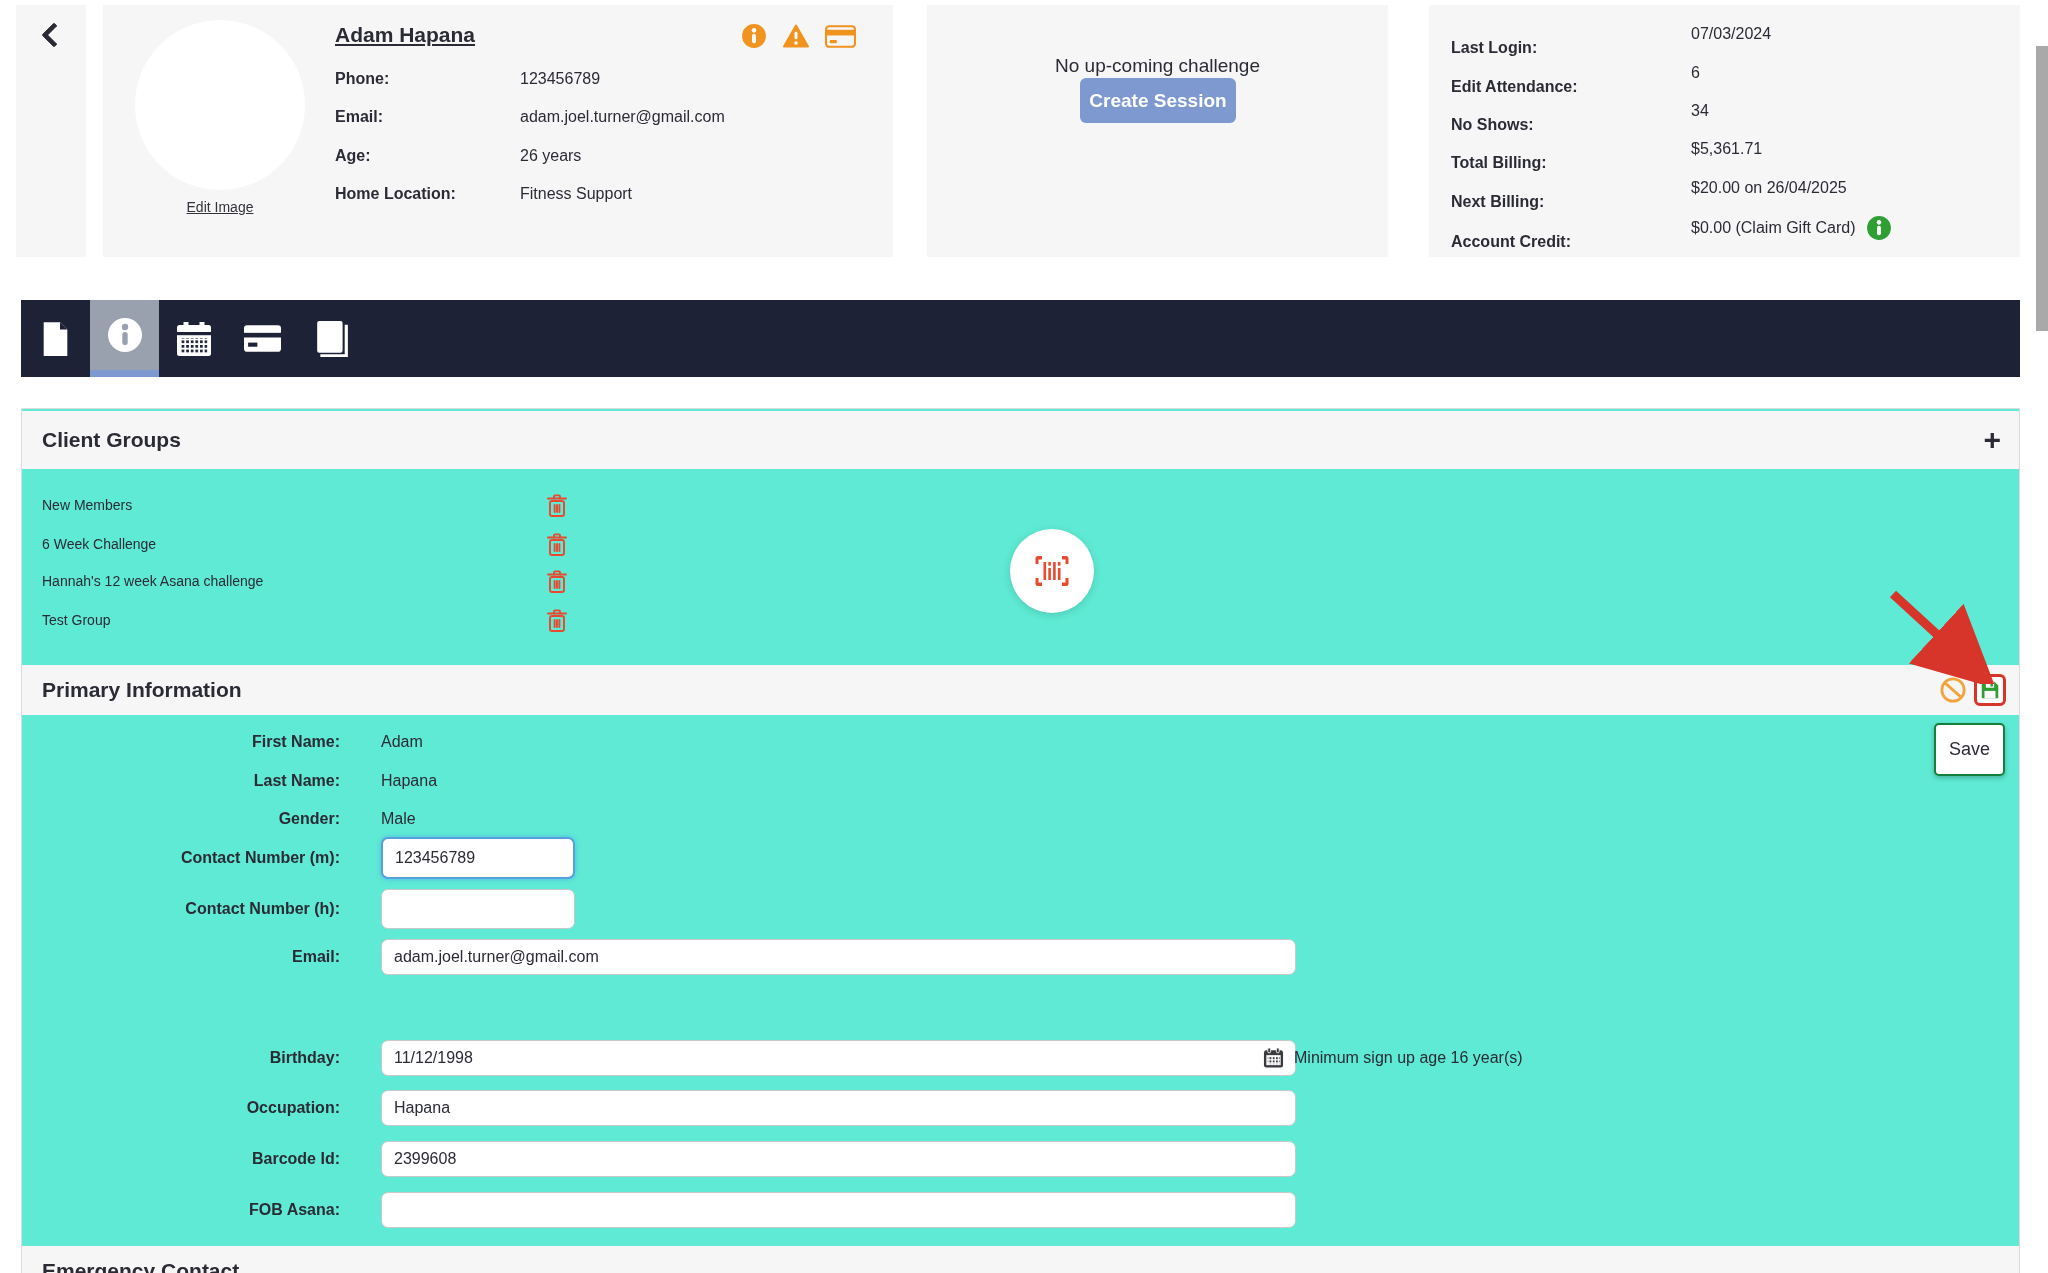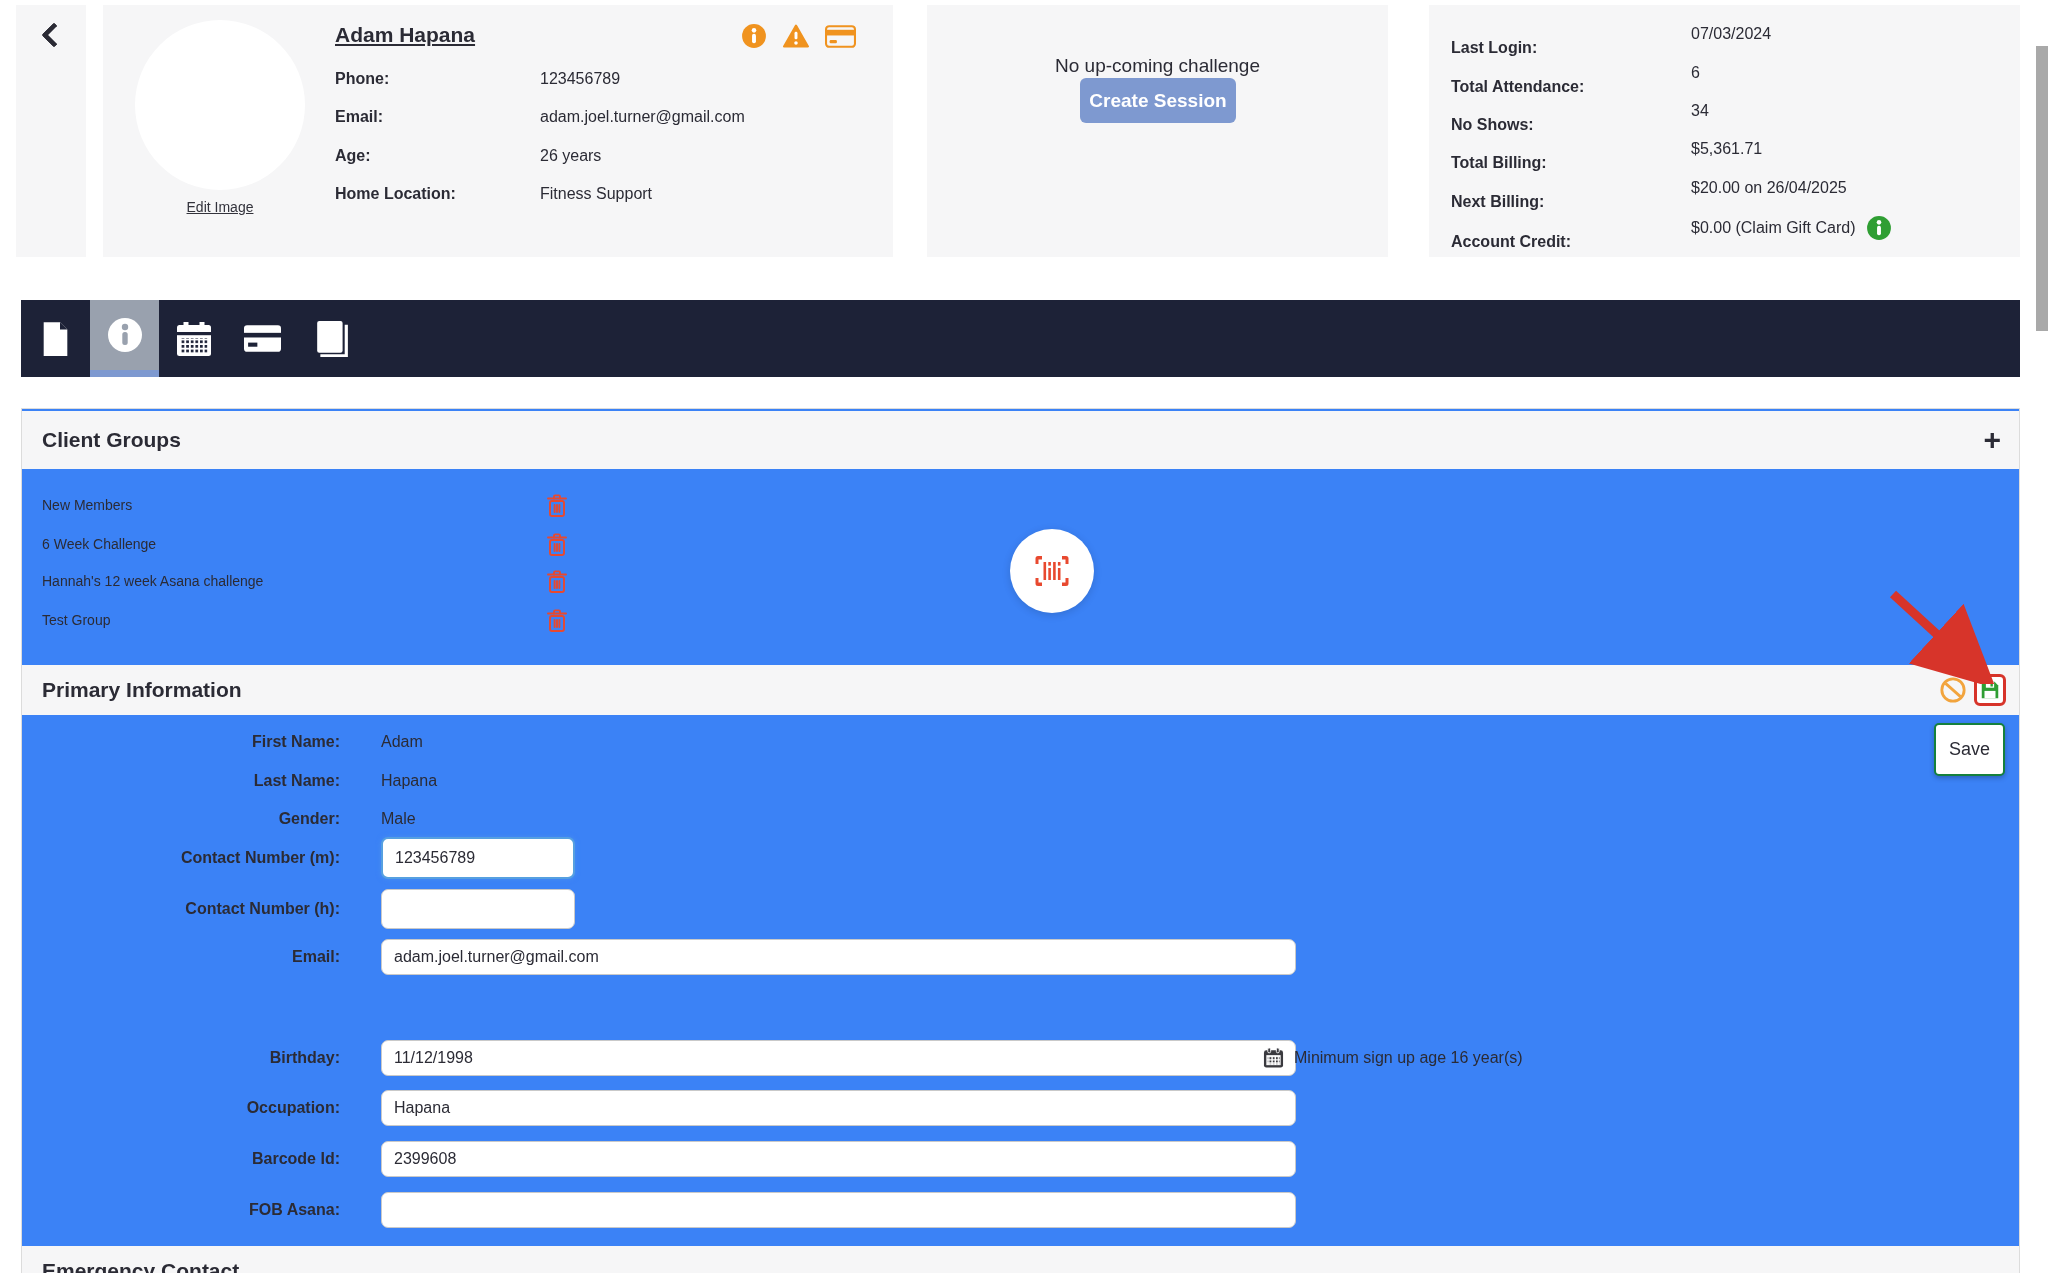--- a/index.html
+++ b/index.html
@@ -14,21 +14,21 @@
   .back-card{left:16px;top:5px;width:70px;height:252px;}
   .chevron-left{
     position:absolute;left:29px;top:21px;width:13px;height:13px;
     border-left:5px solid #2b2b35;border-bottom:5px solid #2b2b35;
     transform:rotate(45deg);border-radius:2px;cursor:pointer;
   }
   .profile-card{left:103px;top:5px;width:790px;height:252px;}
   .avatar{position:absolute;left:32px;top:15px;width:170px;height:170px;border-radius:50%;background:#ffffff;}
   .edit-image{position:absolute;left:32px;top:194px;width:170px;text-align:center;font-size:14px;color:#33333c;text-decoration:underline;cursor:pointer;}
   .client-name{position:absolute;left:232px;top:18px;font-size:21px;font-weight:700;text-decoration:underline;}
-  .p-row{position:absolute;left:232px;height:26px;display:flex;align-items:center;gap:20px;}
+  .p-row{position:absolute;left:232px;height:26px;display:flex;align-items:center;}
   .p-label{font-weight:700;font-size:16px;width:185px;}
   .p-value{font-size:16px;}
   .alert-icons{position:absolute;left:638px;top:18px;display:flex;gap:15px;align-items:center;}
   .alert-icons svg{display:block;cursor:pointer;}
   .sessions-card{left:927px;top:5px;width:461px;height:252px;}
   .no-sessions{position:absolute;left:0;top:50px;width:100%;text-align:center;font-size:19px;}
   .create-session{
     position:absolute;left:153px;top:73px;width:156px;height:45px;
     background:#7e99d0;color:#ffffff;font-weight:700;font-size:19px;
     border:none;border-radius:6px;cursor:pointer;font-family:inherit;
@@ -37,21 +37,21 @@
   .s-row{position:absolute;left:22px;height:26px;display:flex;align-items:center;}
   .s-label{font-weight:700;font-size:16px;width:240px;margin-top:27px;}
   .s-value{font-size:16px;display:flex;align-items:center;gap:10px;}
   
   .scrollbar-thumb{position:absolute;left:2036px;top:46px;width:12px;height:285px;background:#a9a9a9;}
   
   .tab-bar{position:absolute;left:21px;top:300px;width:1999px;height:77px;background:#1d2237;display:flex;}
   .tab{width:69px;height:77px;display:flex;align-items:center;justify-content:center;cursor:pointer;box-sizing:border-box;}
   .tab.active{background:#99a1ae;border-bottom:7px solid #7e99d0;}
   
-  .main-panel{position:absolute;left:21px;top:408px;width:1999px;height:865px;background:#3b82f6;border:1px solid #dcdcdc;border-bottom:none;box-sizing:border-box;overflow:hidden;}
+  .main-panel{position:absolute;left:21px;top:408px;width:1999px;height:865px;background:#5eead4;border:1px solid #dcdcdc;border-bottom:none;box-sizing:border-box;overflow:hidden;}
   .section-header{position:absolute;left:0;width:100%;background:#f6f6f7;display:flex;align-items:center;}
   .section-title{font-size:21px;font-weight:700;margin-left:20px;}
   .add-btn{position:absolute;right:18px;top:50%;transform:translateY(-50%);font-size:30px;font-weight:700;color:#2b2b35;cursor:pointer;line-height:1;}
   .group-row{position:absolute;left:20px;height:28px;display:flex;align-items:center;font-size:14px;}
   .group-trash{position:absolute;cursor:pointer;}
   .barcode-circle{
     position:absolute;left:988px;top:120px;width:84px;height:84px;border-radius:50%;
     background:#ffffff;box-shadow:0 2px 8px rgba(0,0,0,0.14);
     display:flex;align-items:center;justify-content:center;cursor:pointer;
   }
@@ -135,21 +135,21 @@
   <div class="no-sessions">No up-coming challenge</div>
   <button class="create-session">Create Session</button>
 </div>
 
 <div class="card stats-card">
   <div class="s-row" style="top:16px;">
     <span class="s-label">Last Login:</span>
     <span class="s-value">07/03/2024</span>
   </div>
   <div class="s-row" style="top:55px;">
-    <span class="s-label">Total Attendance:</span>
+    <span class="s-label">Edit Attendance:</span>
     <span class="s-value">6</span>
   </div>
   <div class="s-row" style="top:93px;">
     <span class="s-label">No Shows:</span>
     <span class="s-value">34</span>
   </div>
   <div class="s-row" style="top:131px;">
     <span class="s-label">Total Billing:</span>
     <span class="s-value">$5,361.71</span>
   </div>

